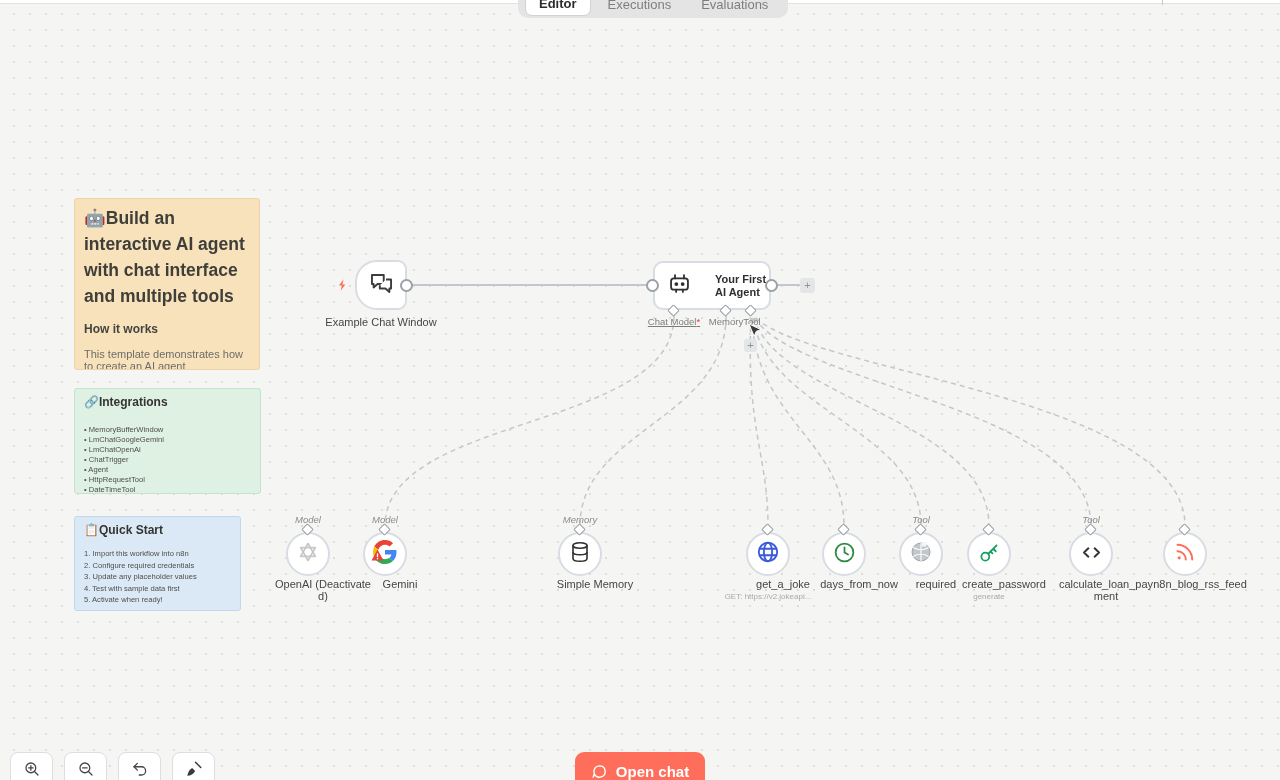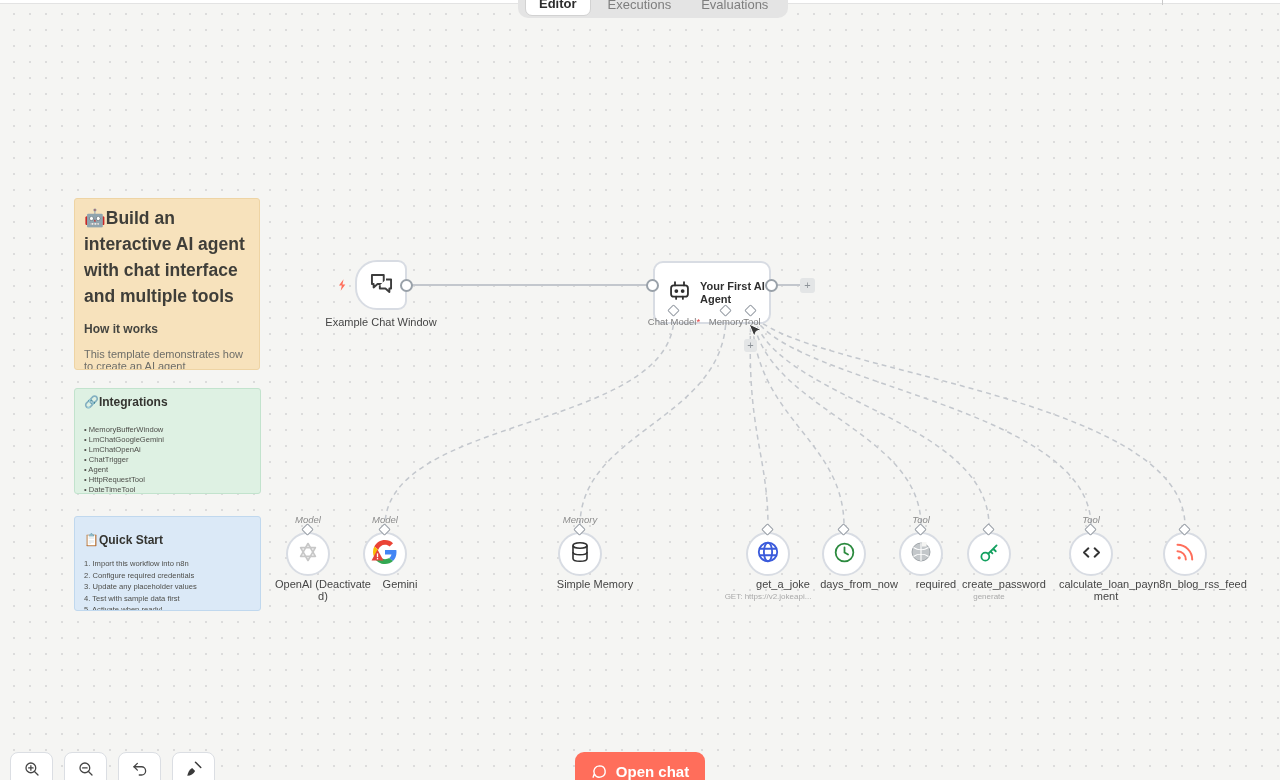--- a/index.html
+++ b/index.html
@@ -25,39 +25,39 @@
     background:#e4e4e4; border-radius:10px; display:flex; align-items:flex-end;
     padding:0 7px 2px 7px; gap:4px;
   }
   .tab { font-size:13px; color:#7e7e7e; padding:3px 13px 4px 13px; border-radius:7px; white-space:nowrap; }
   .tab.active { background:#fff; border:1px solid #d2d2d2; color:#2c2c2c; font-weight:700; }
 
   
   .note { position:absolute; overflow:hidden; border-radius:3px; z-index:3; }
   .note-orange { left:74px; top:198px; width:186px; height:172px; background:#f7e2bc; border:1px solid #eed4a4; padding:6px 9px; }
   .note-green  { left:74px; top:388px; width:187px; height:106px; background:#def1e3; border:1px solid #c2e3cd; padding:6px 9px; }
-  .note-blue   { left:74px; top:516px; width:187px; height:95px;  background:#dbe9f7; border:1px solid #c0d8ee; padding:16px 9px; }
+  .note-blue   { left:74px; top:516px; width:167px; height:95px;  background:#dbe9f7; border:1px solid #c0d8ee; padding:6px 9px; }
   .note-title-lg { font-size:17.5px; line-height:26px; font-weight:700; color:#3f3e39; }
   .note-subtitle { font-size:12px; font-weight:700; color:#454540; margin-top:13px; }
   .note-clipped { font-size:11px; color:#6d6d68; margin-top:12px; }
   .note-title-sm { font-size:12px; font-weight:700; color:#343430; }
   .note-list { list-style:none; margin-top:16px; }
   .note-list li { font-size:7.6px; line-height:10px; color:#4e4e4a; }
   .note-list li::before { content:"• "; }
   .note-ol { list-style:none; counter-reset:qs; margin-top:11px; }
   .note-ol li { font-size:7.6px; line-height:11.6px; color:#4e4e4a; counter-increment:qs; }
   .note-ol li::before { content: counter(qs) ". "; }
 
   
   svg.wires { position:absolute; left:0; top:0; z-index:1; pointer-events:none; }
 
   
   .node-box { position:absolute; background:#fff; border:2px solid #d8dce3; z-index:2; }
   .trigger-node { left:355px; top:260px; width:52px; height:50px; border-radius:22px 9px 9px 22px; display:flex; align-items:center; justify-content:center; }
-  .agent-node { left:653px; top:261px; width:118px; height:63px; border-radius:10px; display:flex; align-items:center; gap:7px; padding-left:11px; }
+  .agent-node { left:653px; top:261px; width:118px; height:49px; border-radius:10px; display:flex; align-items:center; gap:22px; padding-left:11px; }
   .agent-title { font-size:11px; font-weight:700; color:#2f2f2f; line-height:12.5px; width:70px; }
 
   .endpoint { position:absolute; width:13px; height:13px; border-radius:50%; background:#fff; border:2px solid #99a1a9; z-index:3; }
   .diamond { position:absolute; width:9px; height:9px; background:#fff; border:1.5px solid #9aa0a8; border-radius:1.5px; transform:rotate(45deg); z-index:3; }
   .port-label { position:absolute; font-size:9.5px; color:#7d7d7d; white-space:nowrap; transform:translateX(-50%); z-index:2; }
   .req { color:#e23e3e; }
   .node-label { position:absolute; font-size:11px; color:#454545; text-align:center; transform:translateX(-50%); white-space:nowrap; z-index:2; }
 
   .plus-btn { position:absolute; background:#e3e5e6; border-radius:3px; color:#8d9399; display:flex; align-items:center; justify-content:center; z-index:3; font-size:11px; line-height:1; }
   .plus-lg { left:800px; top:278px; width:15px; height:15px; }
@@ -171,21 +171,21 @@
       </svg>
     </span>
     <span class="agent-title">Your First AI Agent</span>
   </div>
   <div class="endpoint" style="left:646px; top:279px;"></div>
   <div class="endpoint" style="left:765px; top:279px;"></div>
 
   <div class="diamond" style="left:669px; top:306px;"></div>
   <div class="diamond" style="left:721px; top:306px;"></div>
   <div class="diamond" style="left:746px; top:306px;"></div>
-  <div class="port-label" style="left:674px; top:316px;"><span>Chat Model</span><span class="req">*</span></div>
+  <div class="port-label" style="left:674px; top:316px;text-decoration:underline;"><span>Chat Model</span><span class="req">*</span></div>
   <div class="port-label" style="left:726px; top:316px;"><span>Memory</span></div>
   <div class="port-label" style="left:752px; top:316px;"><span>Tool</span></div>
 
   <div class="plus-btn plus-lg">+</div>
   <div class="plus-btn plus-sm">+</div>
 
   <div class="cursor">
     <svg width="13" height="15" viewBox="0 0 13 15">
         <path d="M1 0 L6.2 12.4 L8.2 7.4 L13 5.6 Z" fill="#3a3a3a" stroke="#fff" stroke-width="1"></path>
       </svg>

